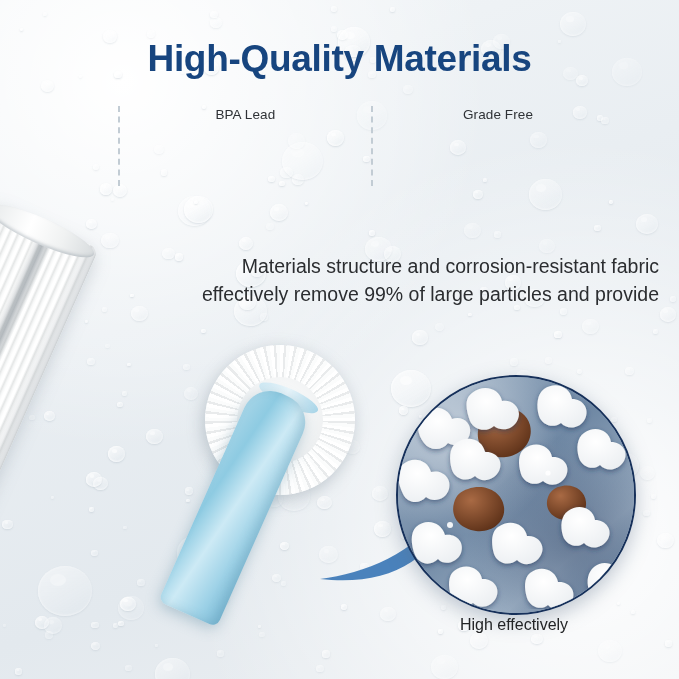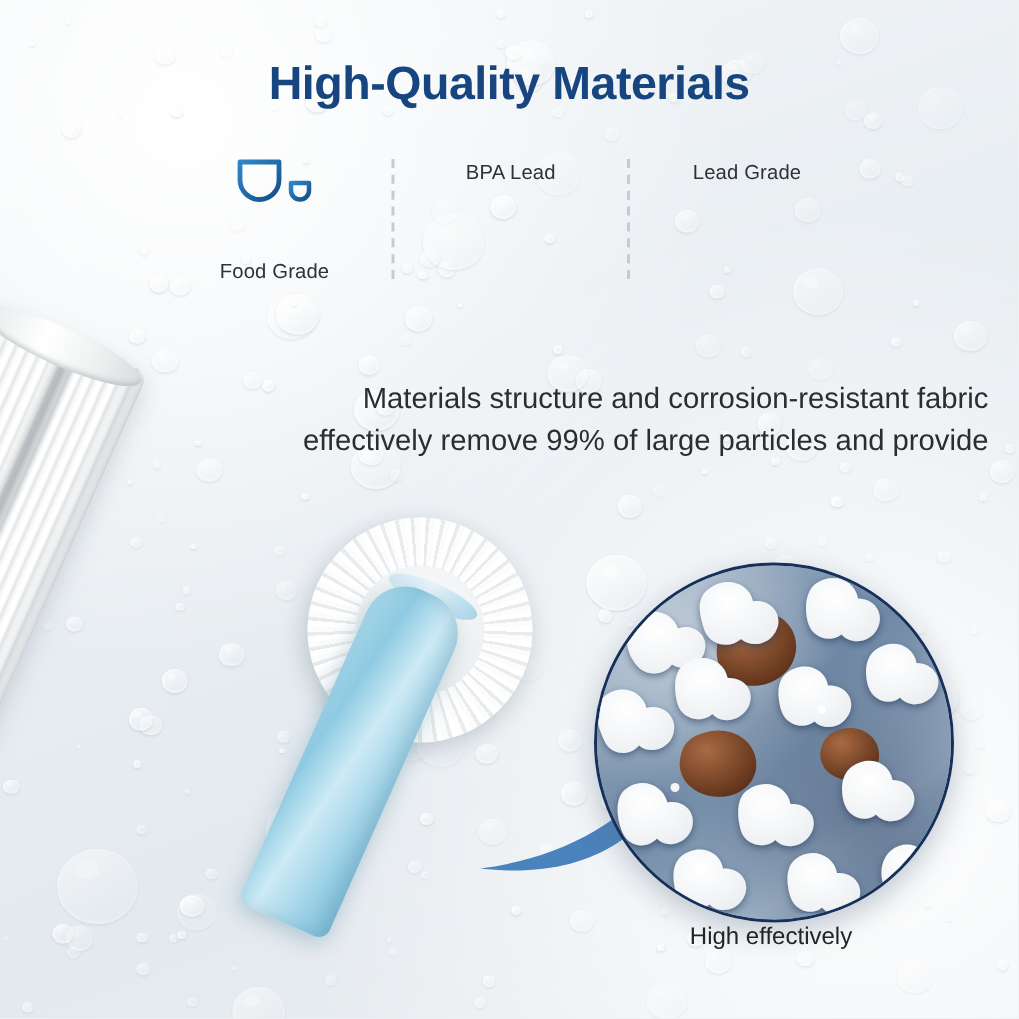--- a/index.html
+++ b/index.html
@@ -17,21 +17,21 @@
   
   .drops{position:absolute;inset:0;pointer-events:none;}
   .drop{position:absolute;border-radius:50%;
     background:linear-gradient(150deg, rgba(255,255,255,.95) 0%, rgba(255,255,255,.45) 45%, rgba(212,222,230,.35) 100%);
     box-shadow:0 1px 2px rgba(150,165,178,.40), inset 0 -1px 2px rgba(255,255,255,.9), inset 1px 1px 1px rgba(255,255,255,.8);
   }
   .drop::after{content:"";position:absolute;left:22%;top:16%;width:30%;height:24%;
     border-radius:50%;background:rgba(255,255,255,.95);filter:blur(.6px);}
   
   .title{position:absolute;left:0;right:0;top:38px;text-align:center;
-    font-size:31px;font-weight:bold;letter-spacing:-0.3px;color:#17457f;}
+    font-size:37px;font-weight:bold;letter-spacing:-0.3px;color:#17457f;}
   
   .badges{position:absolute;left:118px;top:100px;width:445px;height:95px;
     display:flex;align-items:flex-start;justify-content:space-between;}
   .badge{width:130px;display:flex;flex-direction:column;align-items:center;}
   .badge .ico{height:66px;display:flex;align-items:center;justify-content:center;}
   .badge .lbl{margin-top:7px;font-size:13.5px;color:#2f3236;letter-spacing:.1px;}
   .vdiv{width:0;height:80px;border-left:2px dashed #c2ccd4;margin-top:6px;}
   
   .para{position:absolute;left:175px;top:252px;width:484px;text-align:right;
     font-size:19.5px;line-height:28px;color:#2b2d30;}
@@ -314,52 +314,31 @@
       <div class="drop" style="left:636.0px;top:214.0px;width:22.0px;height:20.2px;opacity:0.57"></div>
       <div class="drop" style="left:598.0px;top:640.0px;width:24.0px;height:22.1px;opacity:0.34"></div>
       <div class="drop" style="left:470.0px;top:632.0px;width:18.0px;height:16.6px;opacity:0.51"></div>
       <div class="drop" style="left:86.0px;top:472.0px;width:16.0px;height:14.7px;opacity:0.76"></div>
     </div>
 
   <div class="title">High-Quality Materials</div>
 
   <div class="badges">
 
-    <div class="badge">
-      <div class="ico">
-        <svg width="62" height="62" viewBox="0 0 62 62">
-          <defs>
-              <linearGradient id="gA" x1="0" y1="0" x2="1" y2="1">
-            <stop offset="0" stop-color="#2f86c8"></stop>
-                <stop offset="1" stop-color="#134f87"></stop>
-          </linearGradient>
-            </defs>
-          <path d="M8 6 h26 v12 a13 13 0 0 1 -13 13 a13 13 0 0 1 -13 -13 z" fill="none" stroke="url(#gA)" stroke-width="3.2" stroke-linejoin="round"></path>
-          <line x1="21" y1="31" x2="21" y2="50" stroke="url(#gA)" stroke-width="3.2"></line>
-          <line x1="12" y1="50" x2="30" y2="50" stroke="url(#gA)" stroke-width="3.2" stroke-linecap="round"></line>
-          <line x1="42" y1="6" x2="42" y2="20" stroke="url(#gA)" stroke-width="3"></line>
-          <line x1="48" y1="6" x2="48" y2="20" stroke="url(#gA)" stroke-width="3"></line>
-          <line x1="54" y1="6" x2="54" y2="20" stroke="url(#gA)" stroke-width="3"></line>
-          <path d="M42 20 h12 v5 a6 6 0 0 1 -6 6 a6 6 0 0 1 -6 -6 z" fill="none" stroke="url(#gA)" stroke-width="3" stroke-linejoin="round"></path>
-          <line x1="48" y1="31" x2="48" y2="50" stroke="url(#gA)" stroke-width="3.2" stroke-linecap="round"></line>
-        </svg>
-      </div>
-      <div class="lbl">Food Grade</div>
-    </div>
 
     <div class="vdiv"></div>
 
     <div class="badge">
       <div class="lbl">BPA Lead</div>
     </div>
 
     <div class="vdiv"></div>
 
     <div class="badge">
-      <div class="lbl">Lead Grade</div>
+      <div class="lbl">Grade Free</div>
     </div>
   </div>
 
   <div class="para">
     <div>Materials structure and corrosion-resistant fabric</div>
     <div>effectively remove 99% of large particles and provide</div>
   </div>
 
   <div class="filter-wrap">
     <div class="bluecap"></div>

